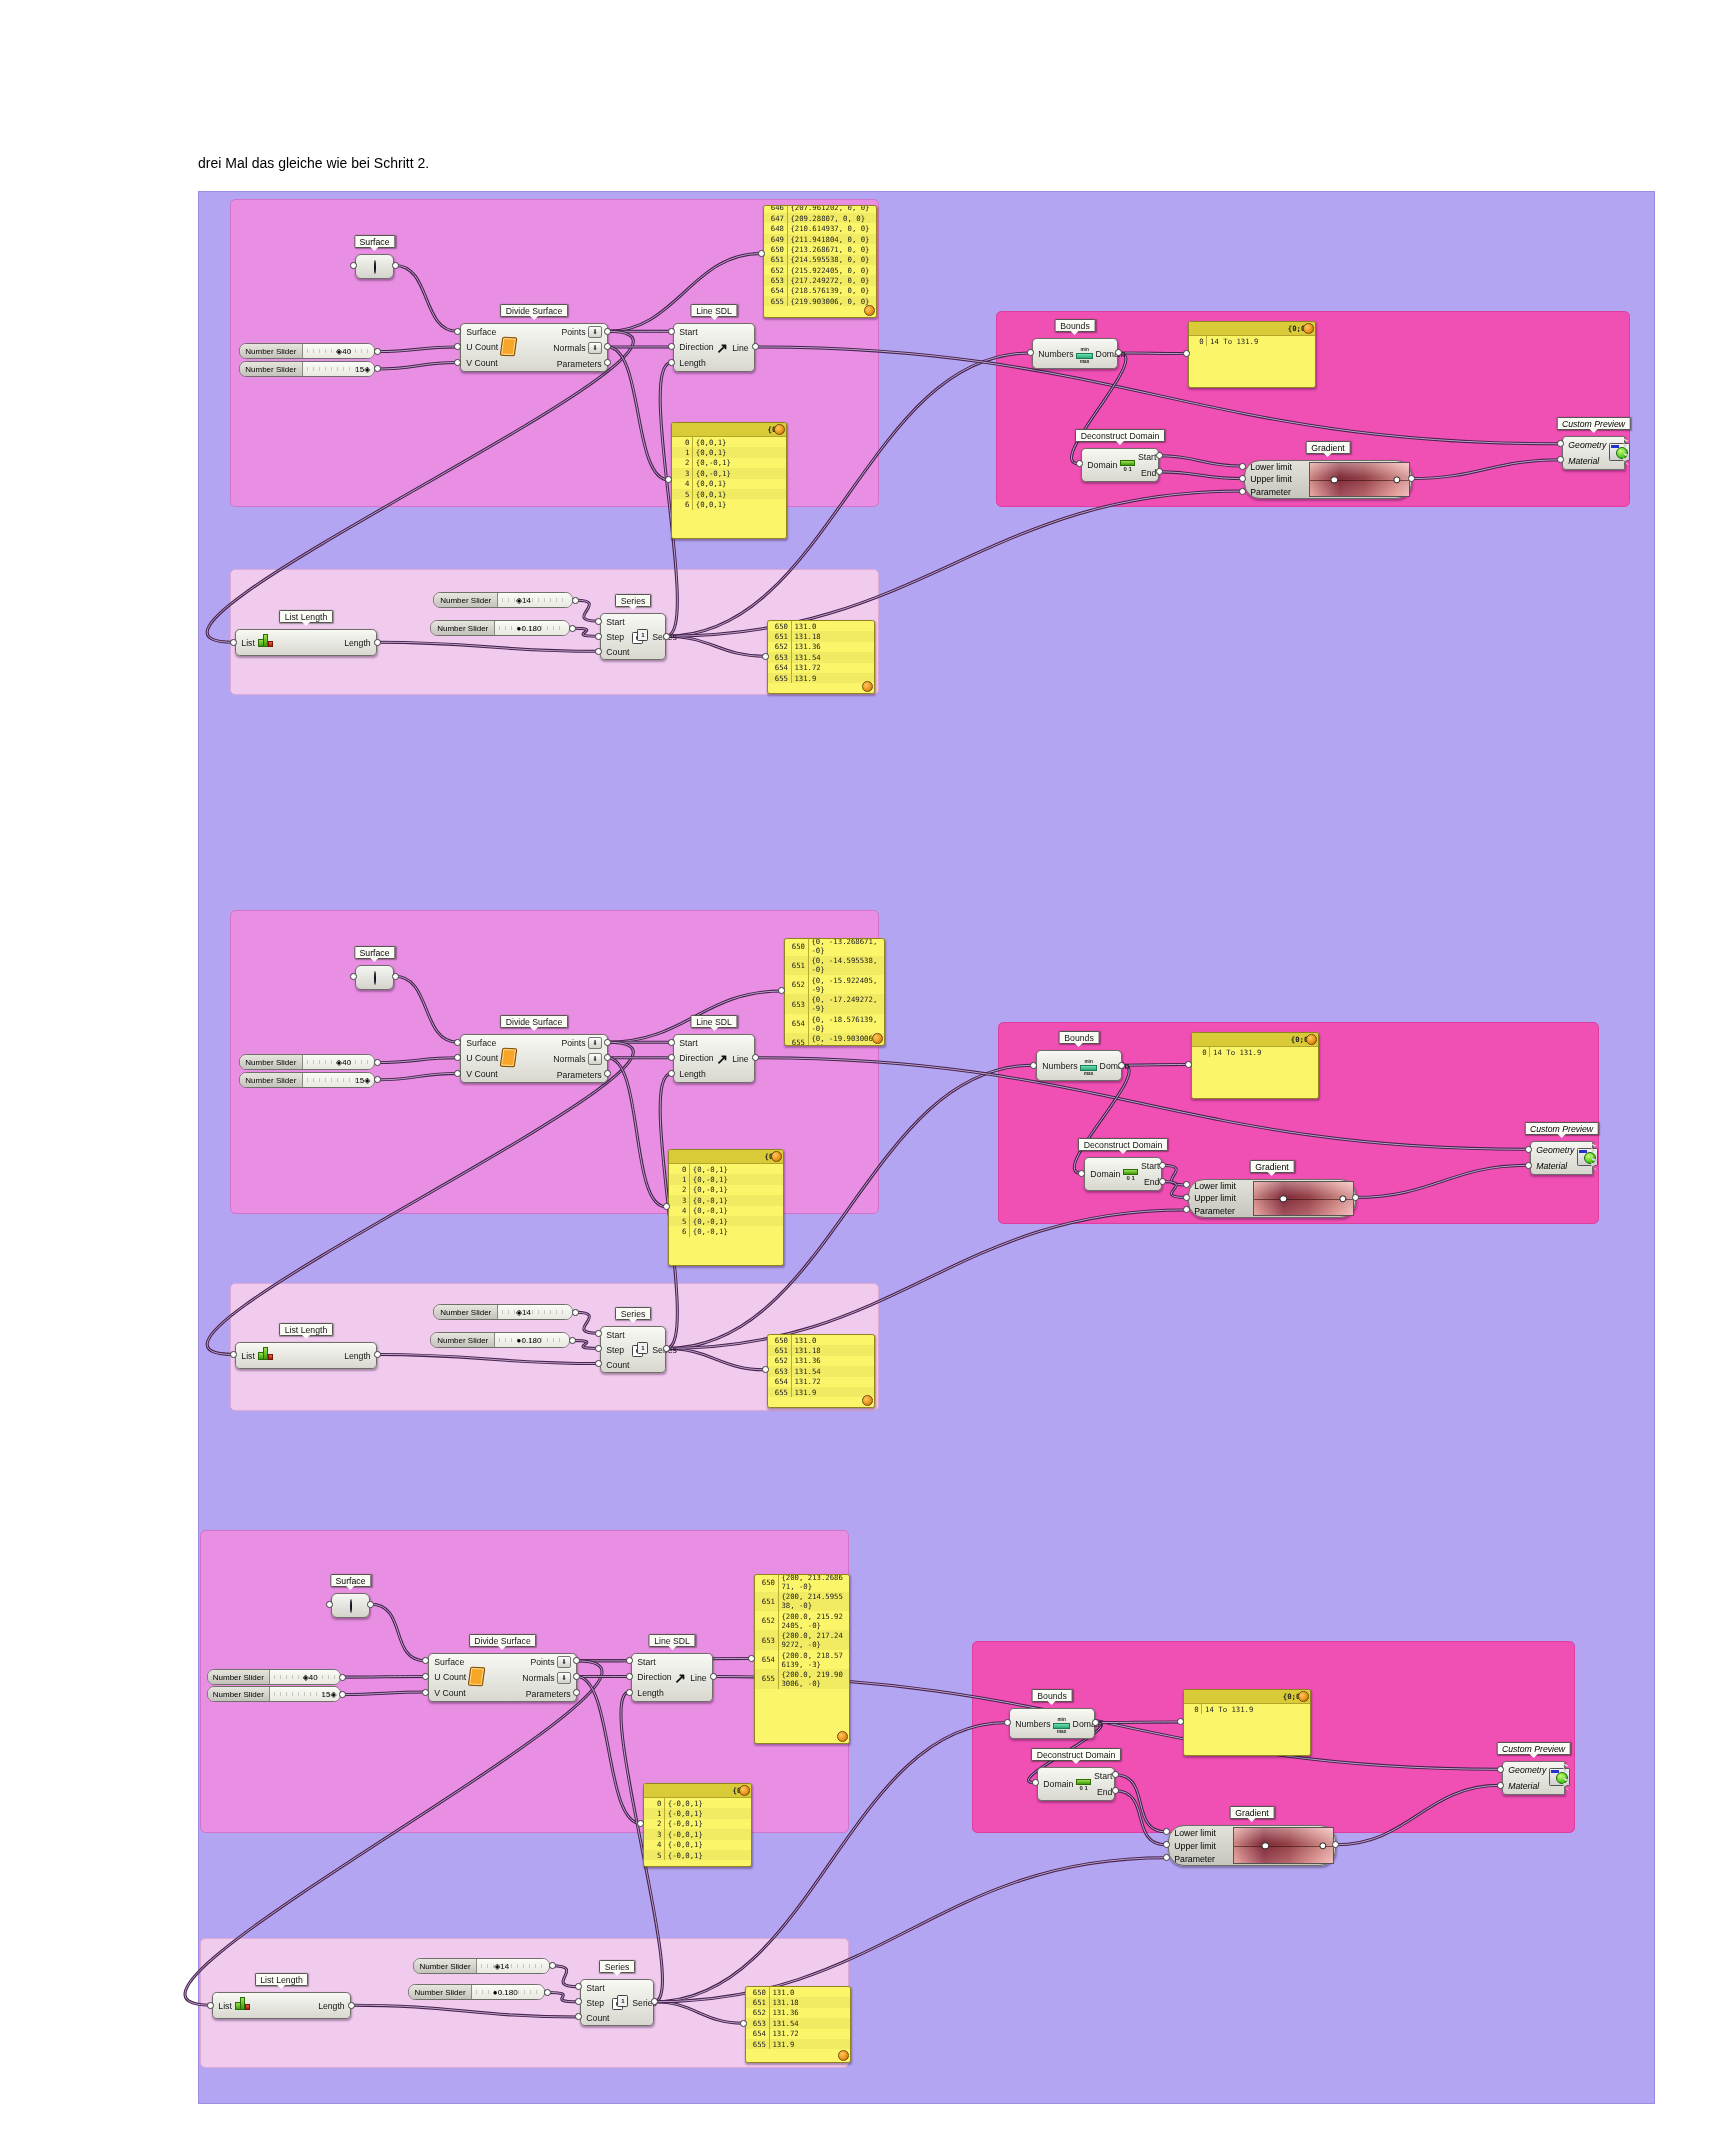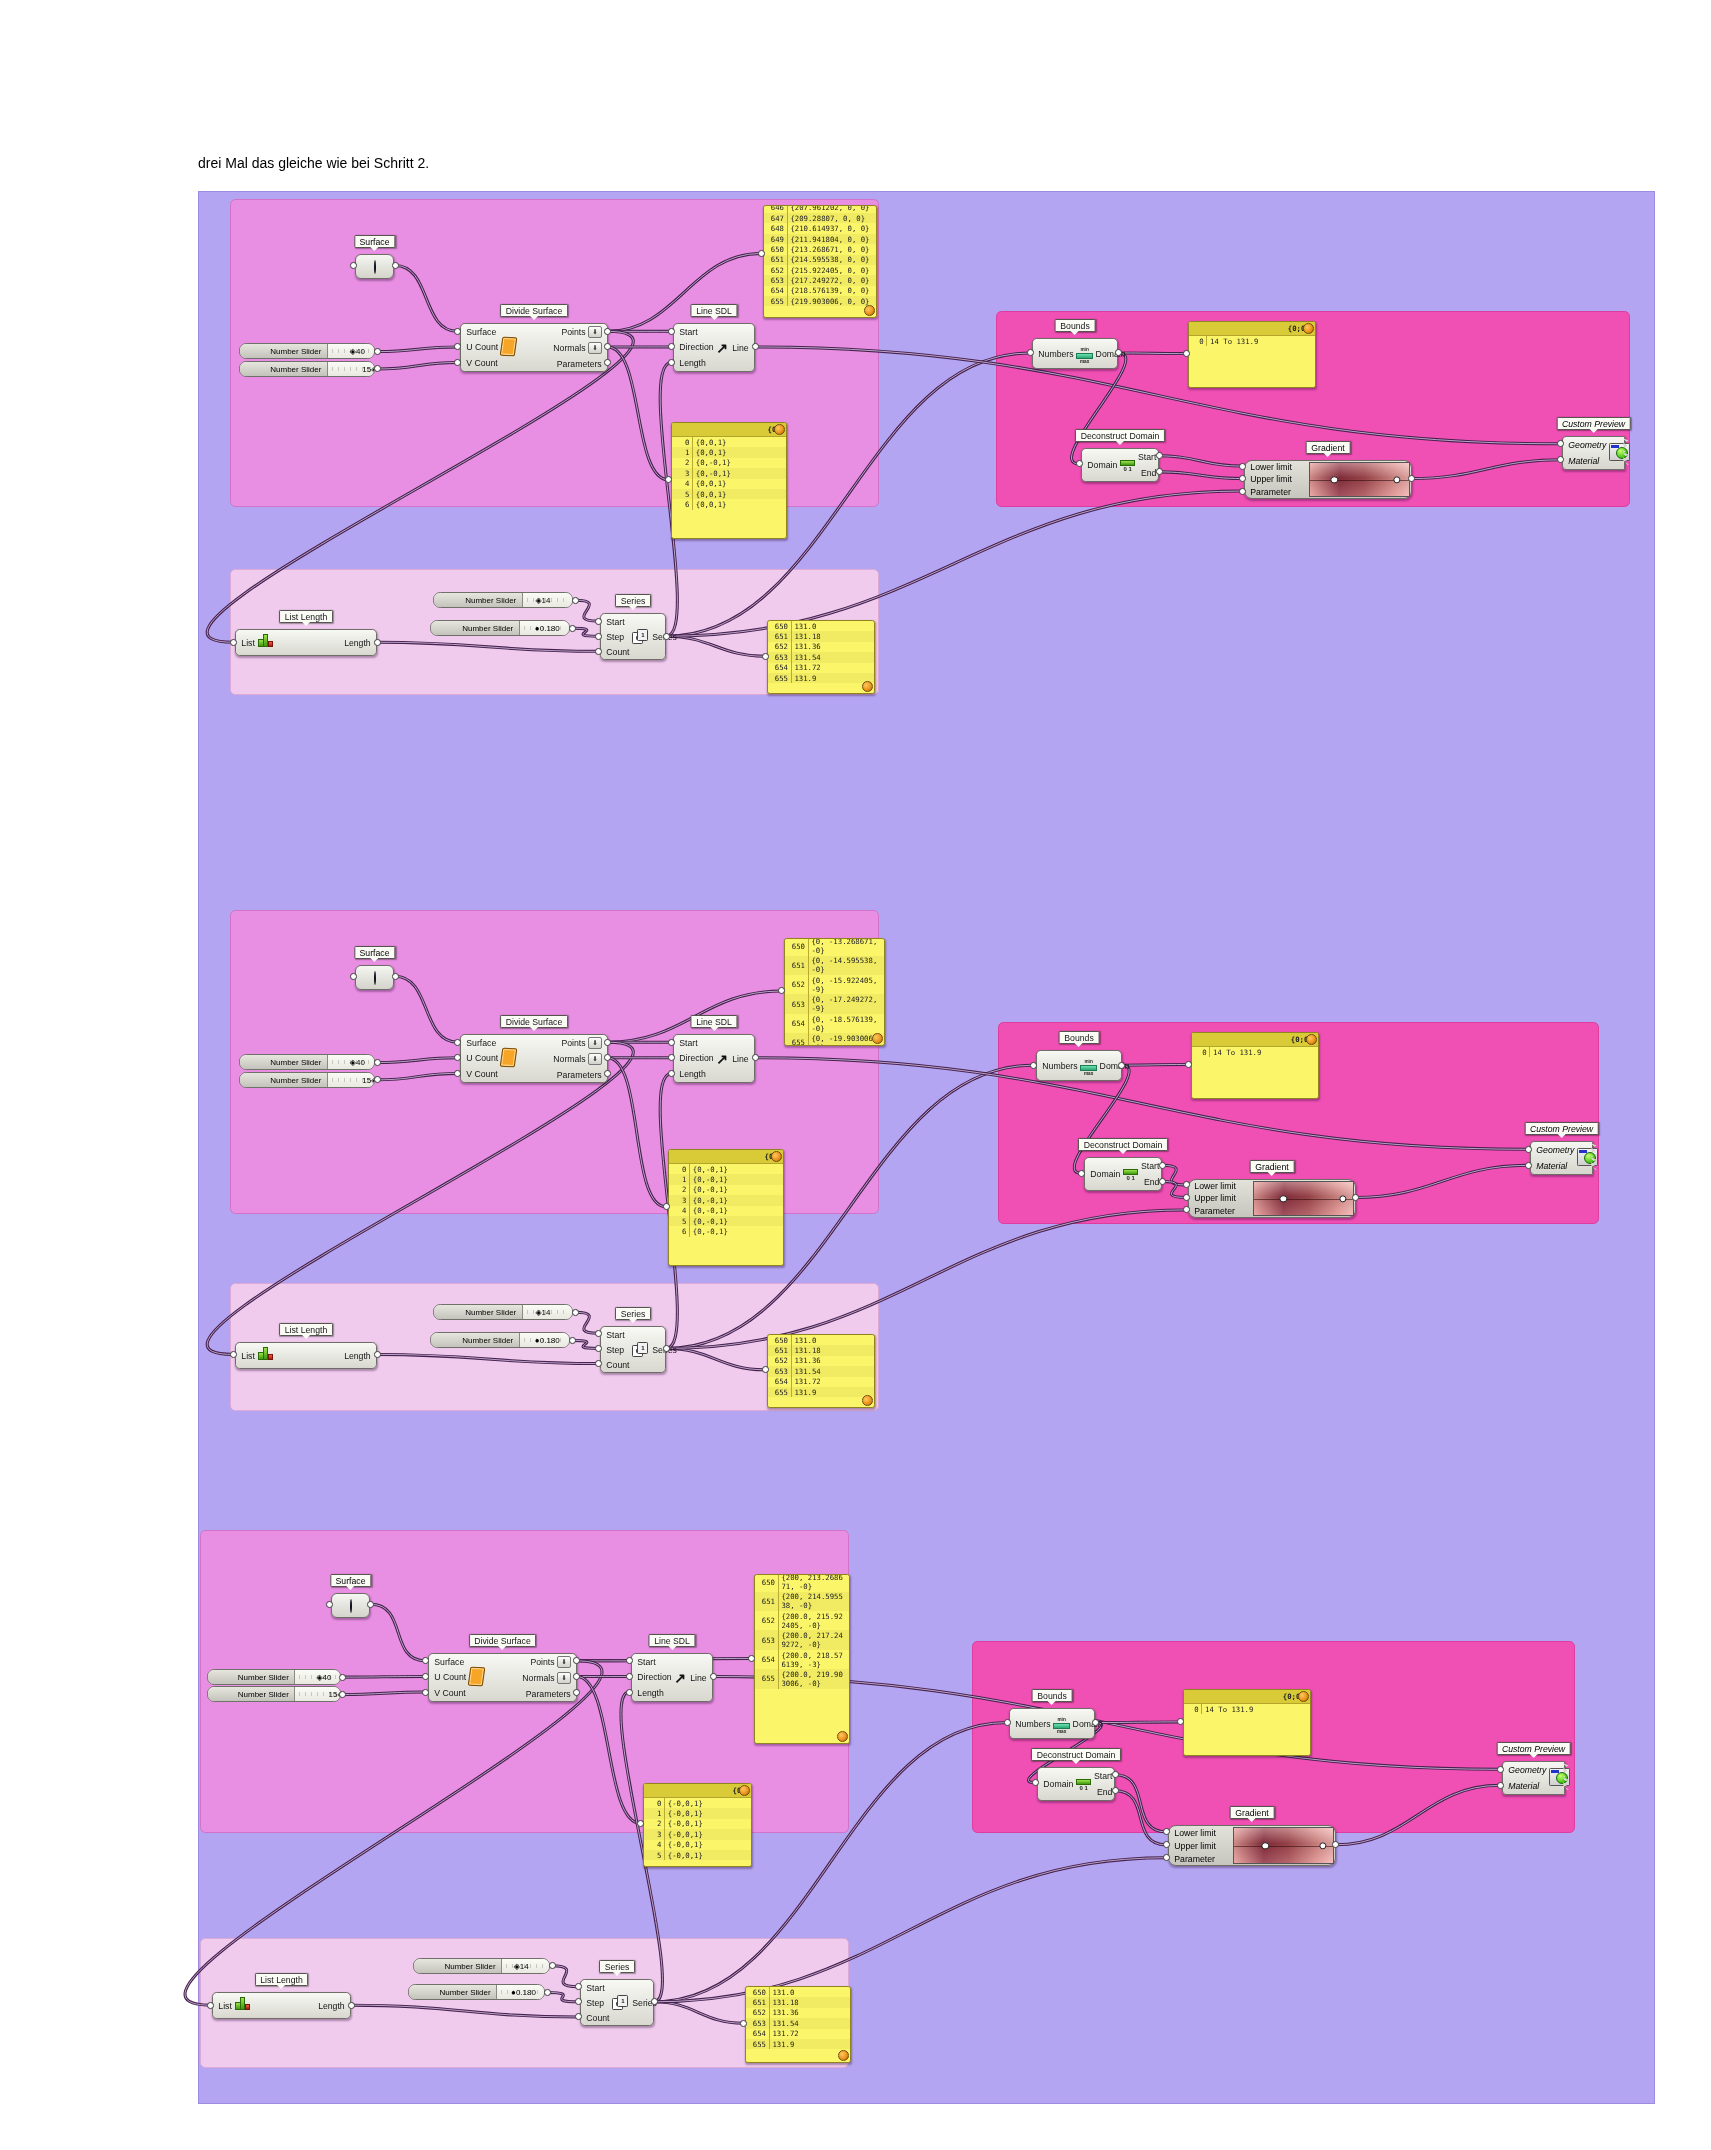--- a/index.html
+++ b/index.html
@@ -40,21 +40,21 @@
   .prow:nth-child(even){background:rgba(120,110,10,.07);}
   .pidx{flex:0 0 var(--idxw,20px);text-align:right;padding:0.7px 2.7px 0.7px 0;
         border-right:0.7px solid #b9ab2e;display:flex;align-items:center;justify-content:flex-end;}
   .pval{padding:0.7px 2.7px;white-space:pre-wrap;word-break:break-all;}
   .pdot{position:absolute;width:8.7px;height:8.7px;border-radius:50%;
         background:radial-gradient(circle at 35% 35%,#ffc95e,#e8901a 60%,#8a5a10);
         border:0.7px solid #7a4e0c;}
   .slider{position:absolute;display:flex;background:linear-gradient(#f4f4f0,#d6d6ce);
           border:1.3px solid #70706a;border-radius:7.3px;overflow:hidden;font-size:8px;box-sizing:border-box;}
   .sname{flex:0 0 46%;display:flex;align-items:center;justify-content:center;
-         background:linear-gradient(#e6e6de,#c3c3bb);border-right:1.3px solid #8a8a82;padding-left:25px;}
+         background:linear-gradient(#e6e6de,#c3c3bb);border-right:1.3px solid #8a8a82;}
   .strack{flex:1;position:relative;background:linear-gradient(#fbfbf7,#e9e9e1);}
   .sticks{position:absolute;left:4px;right:4px;top:50%;height:4px;transform:translateY(-50%);
           background:repeating-linear-gradient(90deg,#b5b5a9 0 0.7px,transparent 0.7px 6px);opacity:.7;}
   .sval{position:absolute;top:50%;transform:translateY(-50%);white-space:nowrap;
         background:transparent;padding:0 1.3px;z-index:2;}
   .param{position:absolute;background:linear-gradient(#f6f6f2,#d4d4cc);border:1.3px solid #6e6e66;
          border-radius:6px;box-shadow:0.7px 1.3px 2px rgba(40,10,50,.35);
          display:flex;align-items:center;justify-content:center;}
   .ic-sphere{width:14.7px;height:14.7px;border-radius:50%;
          background:radial-gradient(circle at 35% 30%,#8a8aa0,#16162e 65%,#000);
@@ -83,21 +83,21 @@
          font-weight:bold;line-height:1;color:#222;}
   .ic-01 .bar{width:13.4px;height:3.3px;background:linear-gradient(#9be24a,#3f9a10);
          border:0.7px solid #2a6b08;margin-bottom:0.7px;}
   .ic-prev{position:relative;width:18.7px;height:16px;background:linear-gradient(#f5f5f5,#cfcfcf);
          border:1px solid #555;border-radius:1.3px;display:inline-block;}
   .ic-prev .tb{position:absolute;left:1.3px;top:1.3px;width:8px;height:2.7px;background:#2233cc;}
   .ic-prev .ball{position:absolute;right:1.3px;bottom:1.3px;width:10px;height:10px;border-radius:50%;
          background:radial-gradient(circle at 35% 30%,#c8ff70,#55cc22 60%,#1d7a08);
          border:0.7px solid #1d6a08;}
   .gradnode{position:absolute;background:linear-gradient(#e2e2da,#c6c6be);border:1.3px solid #6e6e66;
-         border-radius:8px;box-shadow:0.7px 1.3px 2px rgba(40,10,50,.35);display:flex;font-size:8.7px;}
+         border-radius:16px;box-shadow:0.7px 1.3px 2px rgba(40,10,50,.35);display:flex;font-size:8.7px;}
   .gcol{flex:0 0 57px;display:flex;flex-direction:column;justify-content:space-around;
         padding-left:5.3px;}
   .gbar{flex:1;position:relative;margin:1.3px;border:0.7px solid #555;
         background:linear-gradient(180deg,rgba(255,255,255,.35),rgba(0,0,0,.12) 45%,rgba(255,255,255,.15)),
                    linear-gradient(90deg,#e89a96 0%,#8f3040 30%,#a84a50 55%,#e2918e 85%,#f2b4b2 100%);}
   .gline{position:absolute;left:0;right:0;top:50%;height:1px;background:rgba(40,10,10,.55);}
   .gknob{position:absolute;top:50%;width:7.3px;height:7.3px;border-radius:50%;background:#fff;
         border:1.7px solid #222;transform:translate(-50%,-50%);box-sizing:border-box;z-index:3;}
   .gcorner{position:absolute;left:0;top:0;width:10px;height:10px;z-index:3;
         background:conic-gradient(from 0deg at 0% 0%,#e83020,#f5d020,#48b020 90deg,transparent 90deg);

